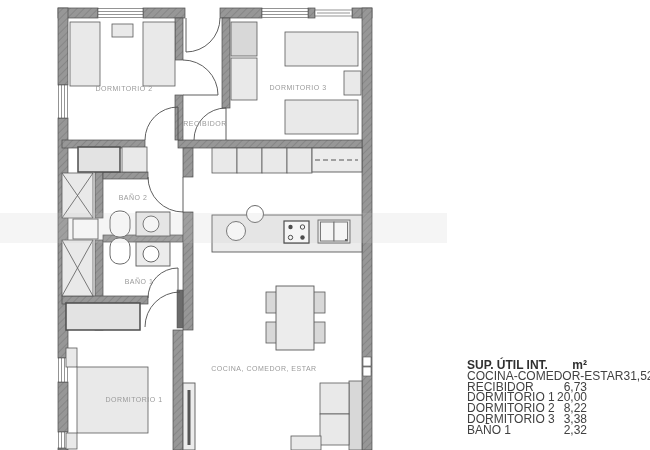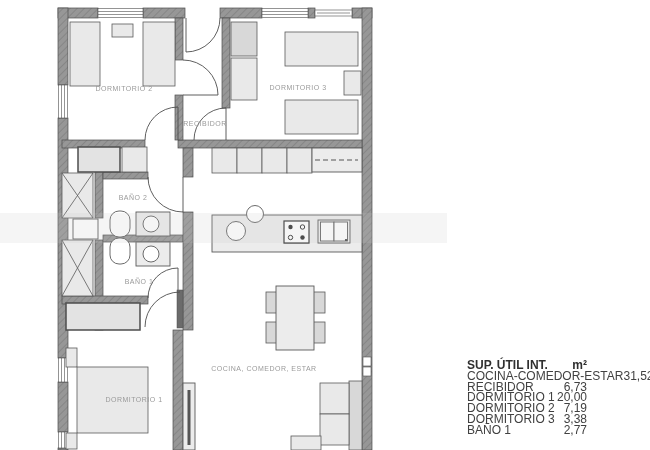--- a/index.html
+++ b/index.html
@@ -265,25 +265,25 @@
     <div class="t-row">
       <span>RECIBIDOR</span>
       <span class="t-val">6,73</span>
     </div>
     <div class="t-row">
       <span>DORMITORIO 1</span>
       <span class="t-val">20,00</span>
     </div>
     <div class="t-row">
       <span>DORMITORIO 2</span>
-      <span class="t-val">7,19</span>
+      <span class="t-val">8,22</span>
     </div>
     <div class="t-row">
       <span>DORMITORIO 3</span>
       <span class="t-val">3,38</span>
     </div>
     <div class="t-row">
       <span>BAÑO 1</span>
-      <span class="t-val">2,77</span>
+      <span class="t-val">2,32</span>
     </div>
   </div>
 
 </div>
 
 </body></html>

